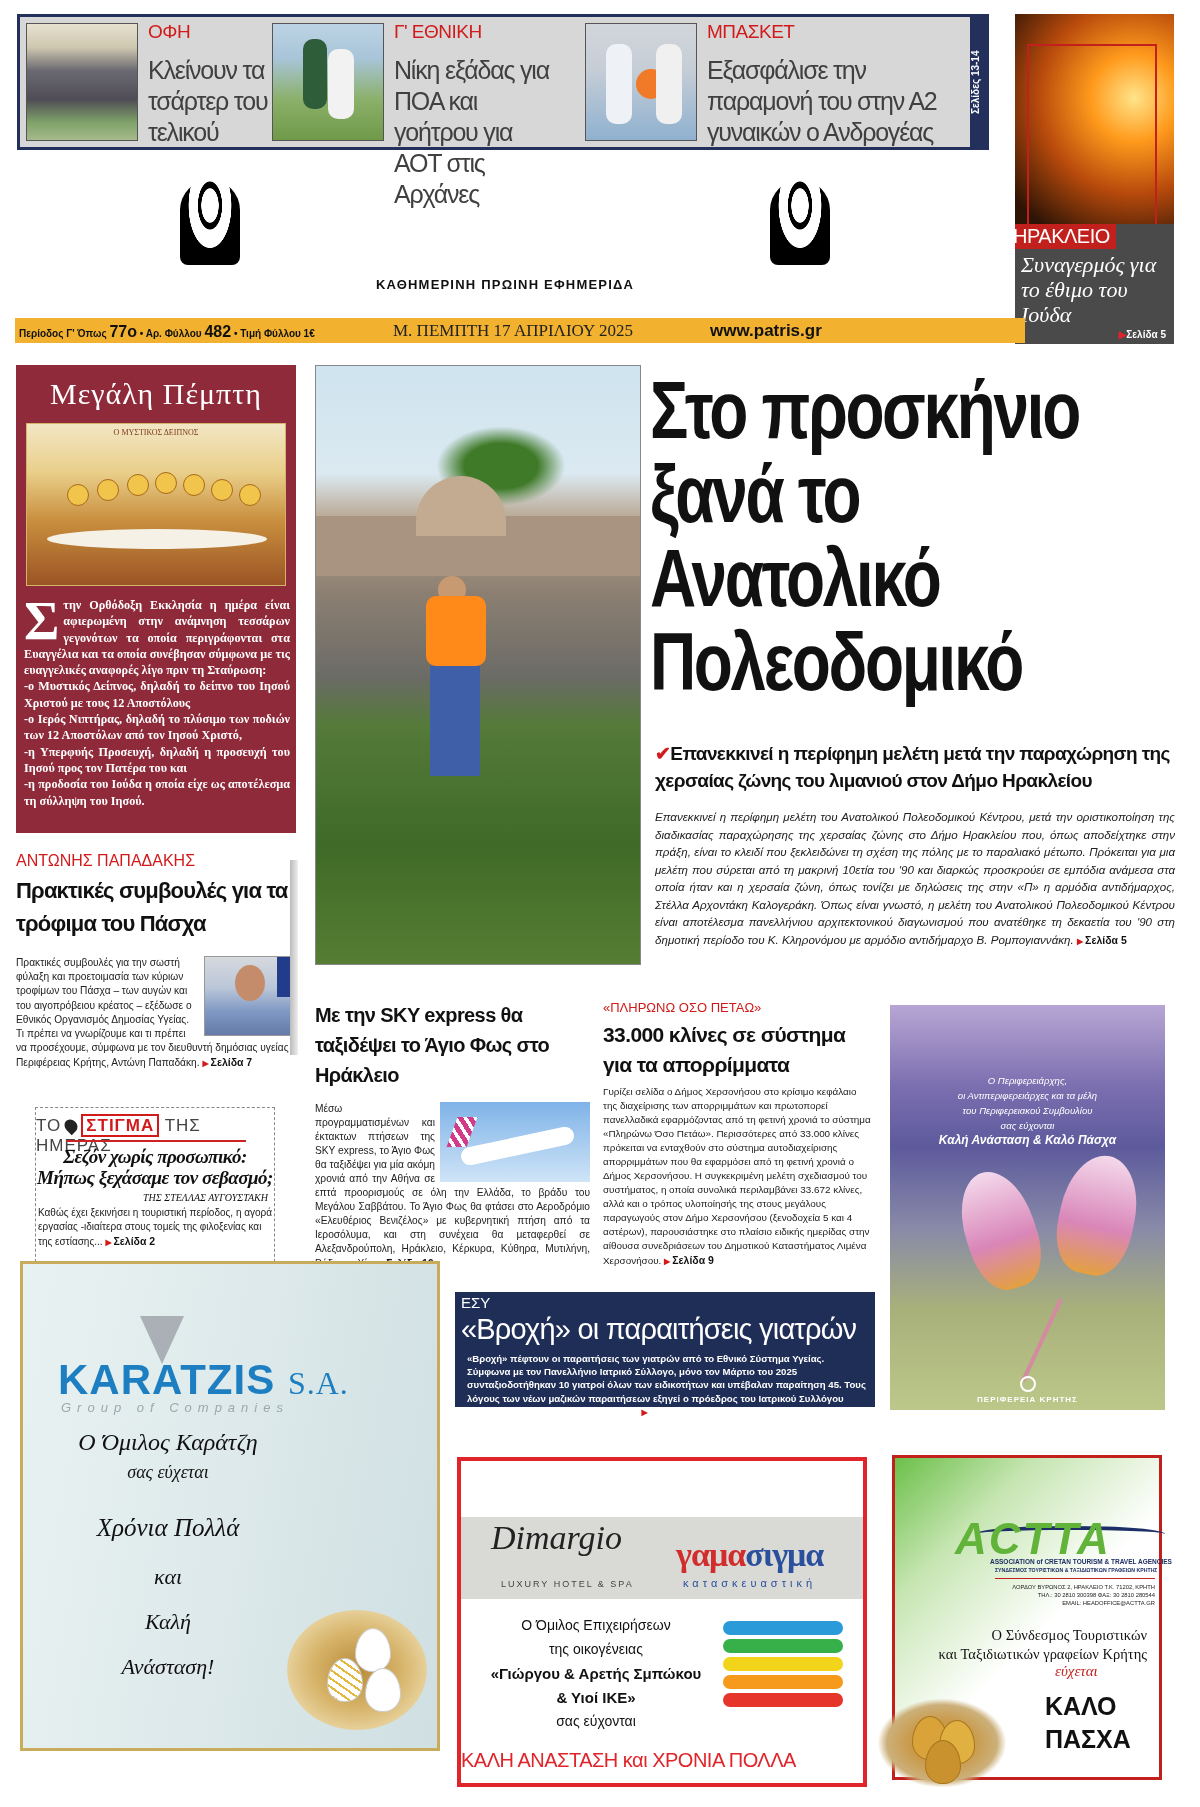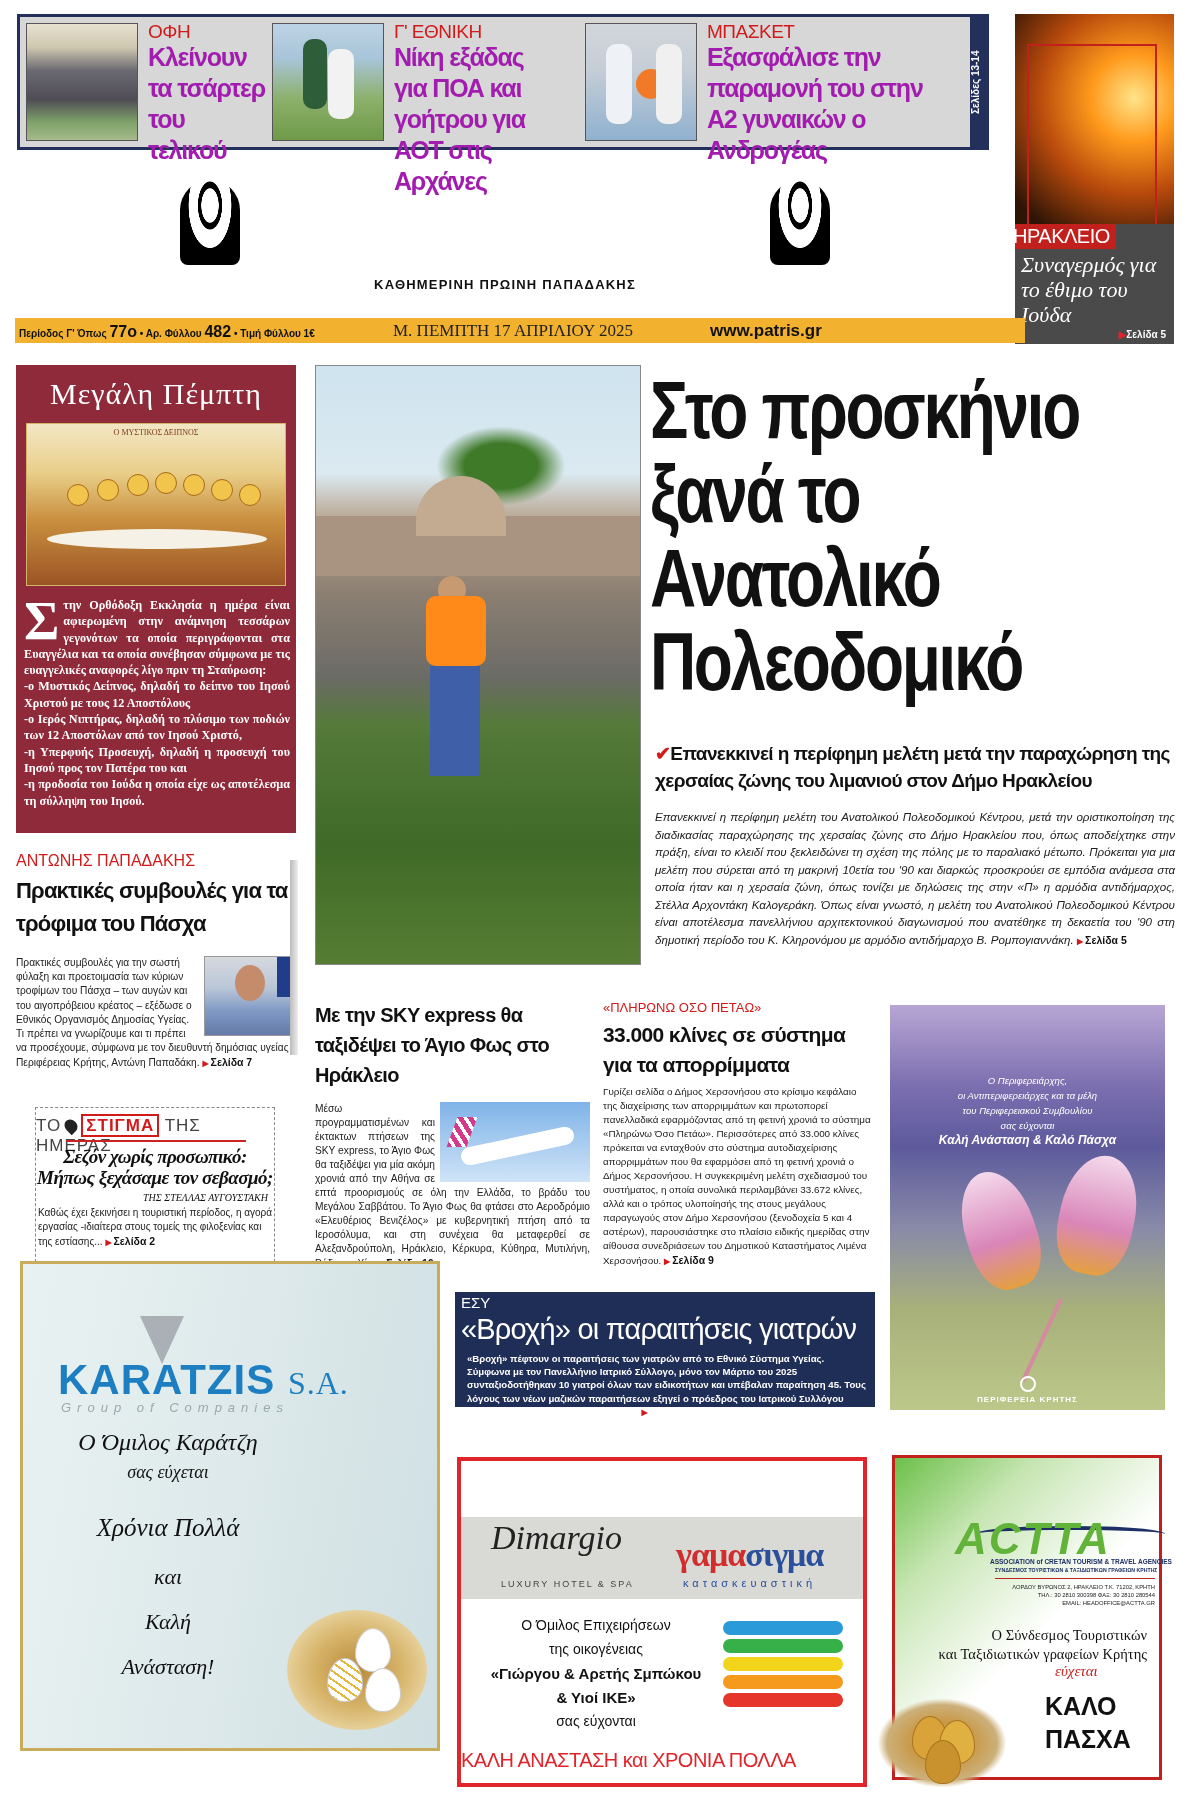--- a/index.html
+++ b/index.html
@@ -3,21 +3,21 @@
 <meta charset="utf-8">
 <style>
   *{box-sizing:border-box;margin:0;padding:0}
   body{width:1200px;height:1807px;background:#fff;font-family:"Liberation Sans",sans-serif;position:relative;overflow:hidden;color:#111}
   .abs{position:absolute}
   
   #topstrip{left:17px;top:14px;width:972px;height:136px;background:#d7d7d7;border:3px solid #23305c}
   .ts-item{position:absolute;top:6px;height:118px}
   .ts-photo{position:absolute;top:0;width:112px;height:118px;border:1px solid #555}
   .ts-kicker{position:absolute;top:-2px;color:#d21a1a;font-size:19px;font-family:"Liberation Sans",sans-serif;letter-spacing:-0.5px}
-  .ts-title{position:absolute;top:19px;font-size:25px;font-weight:bold;line-height:31px;letter-spacing:-1.2px;color:#a21caf}
+  .ts-title{position:absolute;top:32px;font-size:25px;font-weight:normal;line-height:31px;letter-spacing:-1.2px;color:#404040}
   #pages-tab{position:absolute;right:0;top:0;width:16px;height:130px;background:#23305c;color:#fff;font-size:10px;font-weight:bold;writing-mode:vertical-rl;transform:rotate(180deg);text-align:center;padding:6px 0}
   
   #promo{left:1015px;top:14px;width:159px;height:330px;overflow:hidden}
   #promo-photo{position:absolute;left:0;top:0;width:159px;height:210px;background:radial-gradient(circle at 75% 40%,#ffe48a 0%,#ff9a1c 25%,#b84a0c 55%,#2e1405 90%)}
   #promo-frame{position:absolute;left:12px;top:30px;width:130px;height:300px;border:2px solid #c2201c}
   #promo-box{position:absolute;left:0;top:210px;width:159px;height:120px;background:#4a4a4a}
   #promo-kicker{position:absolute;left:-8px;top:0;background:#c2201c;color:#fff;font-size:20px;padding:1px 6px;letter-spacing:-0.5px}
   #promo-title{position:absolute;left:6px;top:28px;color:#fff;font-family:"Liberation Serif",serif;font-style:italic;font-size:22px;line-height:25px}
   #promo-page{position:absolute;right:8px;bottom:4px;color:#fff;font-size:10px;font-weight:bold}
   
@@ -166,21 +166,21 @@
   <div id="promo-box">
     <div id="promo-kicker">ΗΡΑΚΛΕΙΟ</div>
     <div id="promo-title">Συναγερμός για το έθιμο του Ιούδα</div>
     <div id="promo-page"><span style="color:#e0242a">▶</span><span>Σελίδα 5</span></div>
   </div>
 </div>
 
 <div id="masthead" class="abs">
   <div class="portrait" style="left:0"></div>
   <div class="portrait" style="left:590px"></div>
-  <div id="tagline">ΚΑΘΗΜΕΡΙΝΗ ΠΡΩΙΝΗ ΠΑΠΑΔΑΚΗΣ</div>
+  <div id="tagline">ΚΑΘΗΜΕΡΙΝΗ ΠΡΩΙΝΗ ΕΦΗΜΕΡΙΔΑ</div>
 </div>
 
 <div id="datebar" class="abs">
   <div id="db-left">
     <span>Περίοδος Γ' Όπως</span> <b>77ο</b> <span>• Αρ. Φύλλου</span> <b>482</b> <span>• Τιμή Φύλλου 1€</span>
   </div>
   <div id="db-date">Μ. ΠΕΜΠΤΗ 17 ΑΠΡΙΛΙΟΥ 2025</div>
   <div id="db-web">www.patris.gr</div>
 </div>
 

